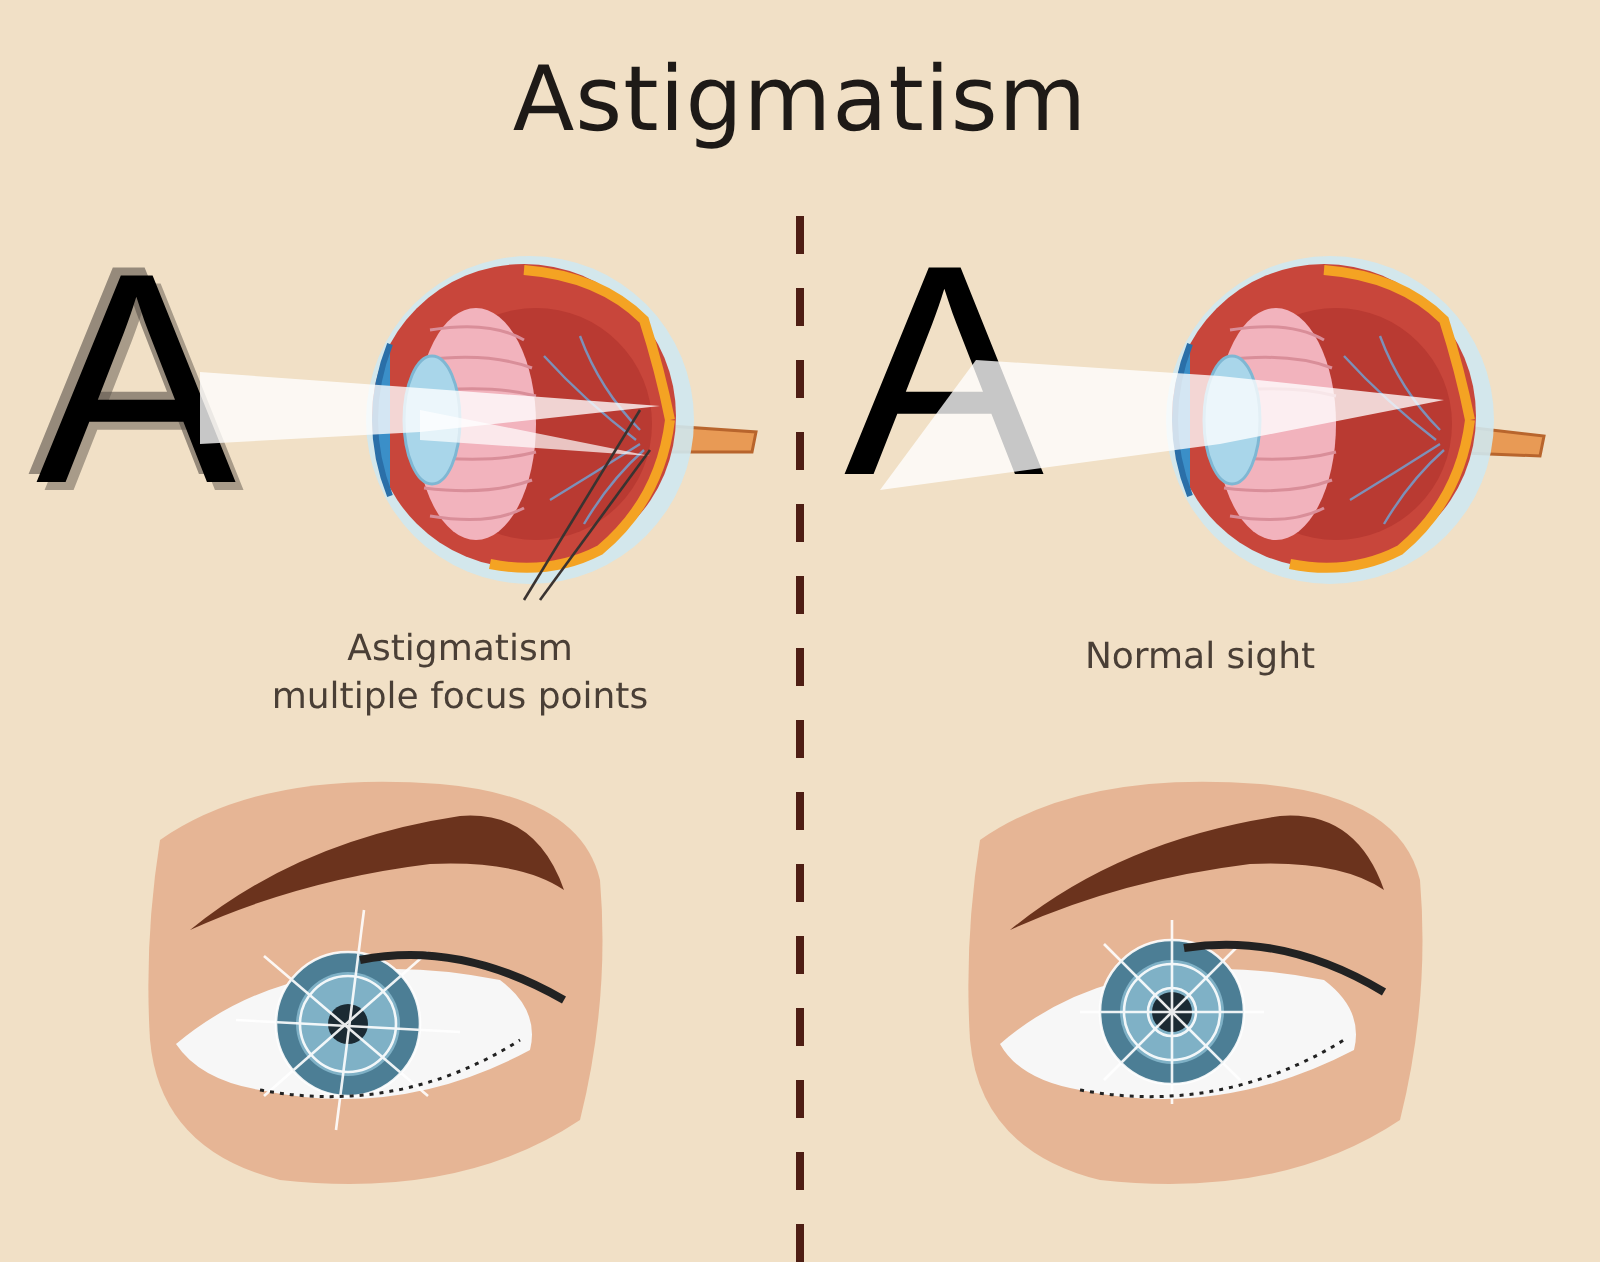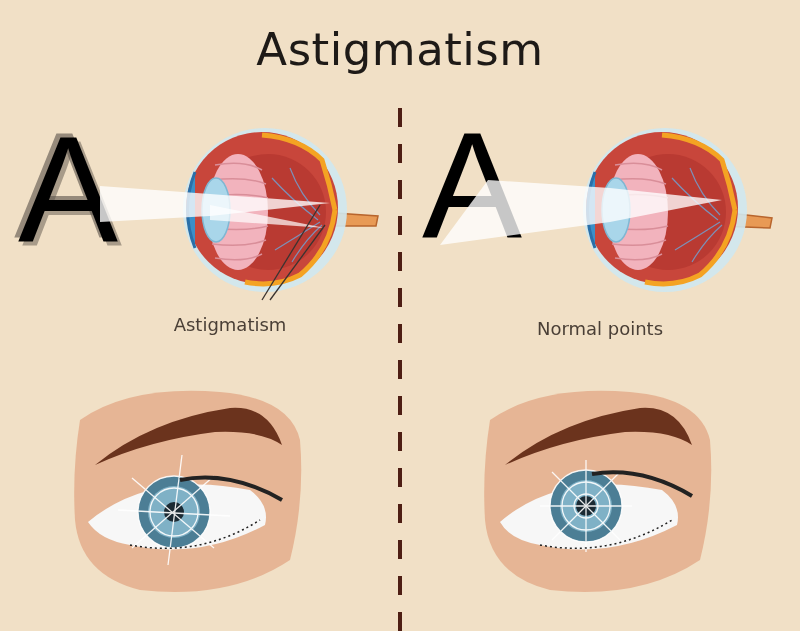--- a/index.html
+++ b/index.html
@@ -80,20 +80,21 @@
 
     <polygon points="100,186 210,194 330,203 210,216 100,222" fill="#ffffff" opacity="0.78"></polygon>
     <polygon points="210,205 325,228 210,220" fill="#ffffff" opacity="0.7"></polygon>
 
     <line x1="320" y1="205" x2="262" y2="300" stroke="#3a3330" stroke-width="1.3"></line>
     <line x1="325" y1="225" x2="270" y2="300" stroke="#3a3330" stroke-width="1.3"></line>
   </svg>
 
   <div class="caption" style="left:120px; top:313px; width:220px;">
     <div>Astigmatism</div>
+    <div>multiple focus points</div>
   </div>
 
   <svg width="400" height="631" style="left:0;top:0;">
 
     <path d="M80,420 Q130,385 220,392 Q290,398 300,440 Q305,500 290,560 Q230,600 140,590 Q80,575 75,520 Q72,470 80,420 Z" fill="#e6b595"></path>
 
     <path d="M95,465 Q150,420 230,408 Q268,405 282,445 Q260,430 215,432 Q150,440 95,465 Z" fill="#6b331d"></path>
 
     <path d="M88,522 Q150,470 250,490 Q270,505 265,525 Q200,560 130,545 Q100,540 88,522 Z" fill="#f7f7f7"></path>
 
@@ -140,21 +141,21 @@
       <path d="M272,178 Q292,200 318,220"></path>
         <path d="M290,168 Q300,195 320,215"></path>
       <path d="M275,250 Q298,236 320,222"></path>
         <path d="M292,262 Q305,240 322,225"></path>
     </g>
 
     <polygon points="88,180 210,188 322,200 210,222 40,245" fill="#ffffff" opacity="0.78"></polygon>
   </svg>
 
   <div class="caption" style="left:100px; top:317px; width:200px;">
-    <div>Normal points</div>
+    <div>Normal sight</div>
   </div>
 
   <svg width="400" height="631" style="left:0;top:0;">
     <path d="M90,420 Q140,385 230,392 Q300,398 310,440 Q315,500 300,560 Q240,600 150,590 Q90,575 85,520 Q82,470 90,420 Z" fill="#e6b595"></path>
     <path d="M105,465 Q160,420 240,408 Q278,405 292,445 Q270,430 225,432 Q160,440 105,465 Z" fill="#6b331d"></path>
     <path d="M100,522 Q160,470 262,490 Q282,505 277,525 Q210,560 140,545 Q110,540 100,522 Z" fill="#f7f7f7"></path>
     <circle cx="186" cy="506" r="36" fill="#4c7e95"></circle>
     <circle cx="186" cy="506" r="26" fill="#7fb1c6"></circle>
     <circle cx="186" cy="506" r="10" fill="#1b2a33"></circle>
     <g stroke="#ffffff" stroke-width="1.3" fill="none" opacity="0.9">

